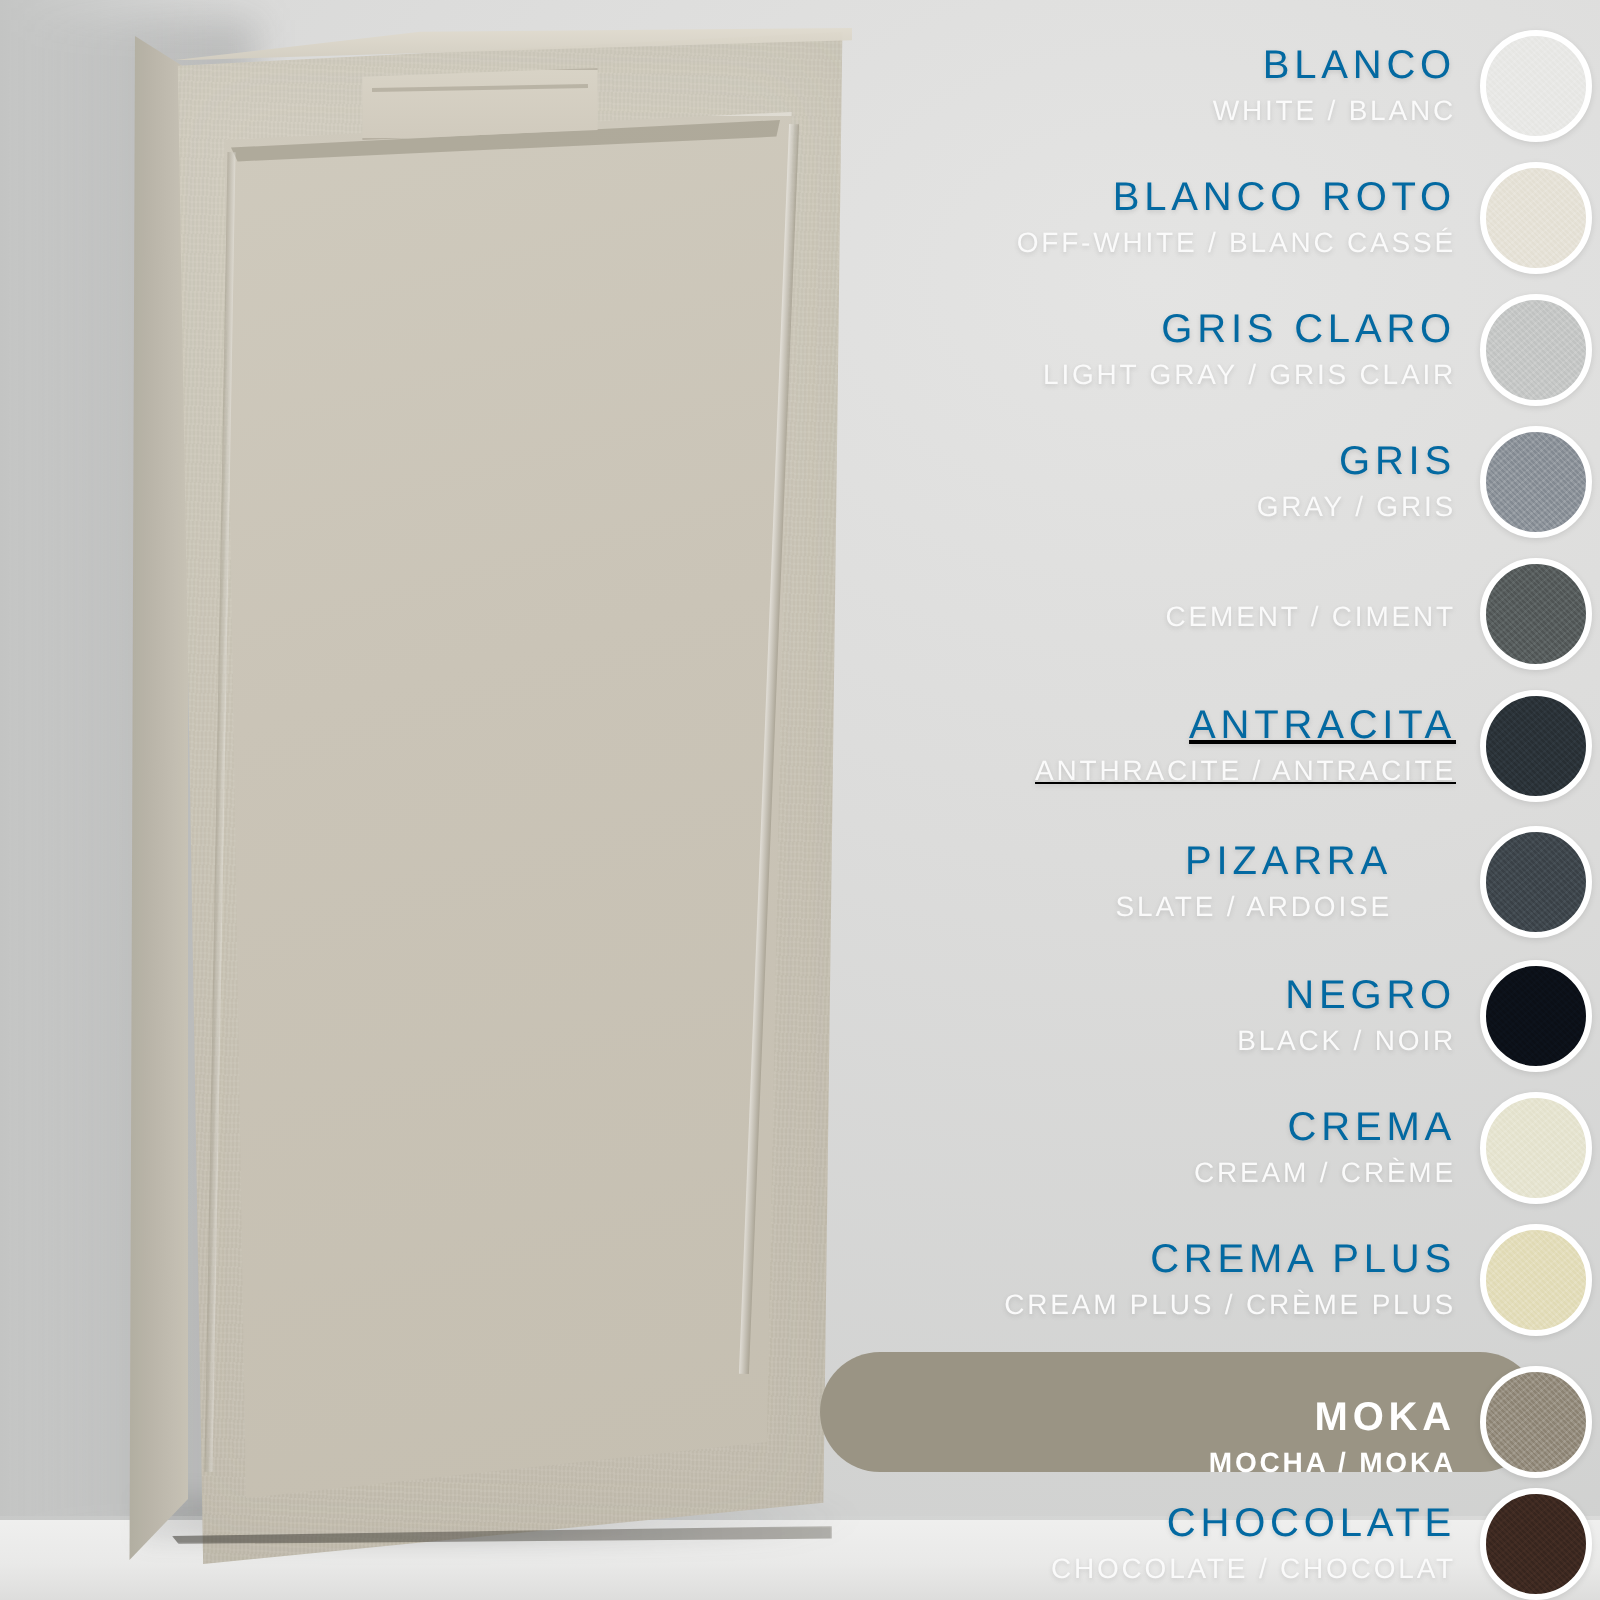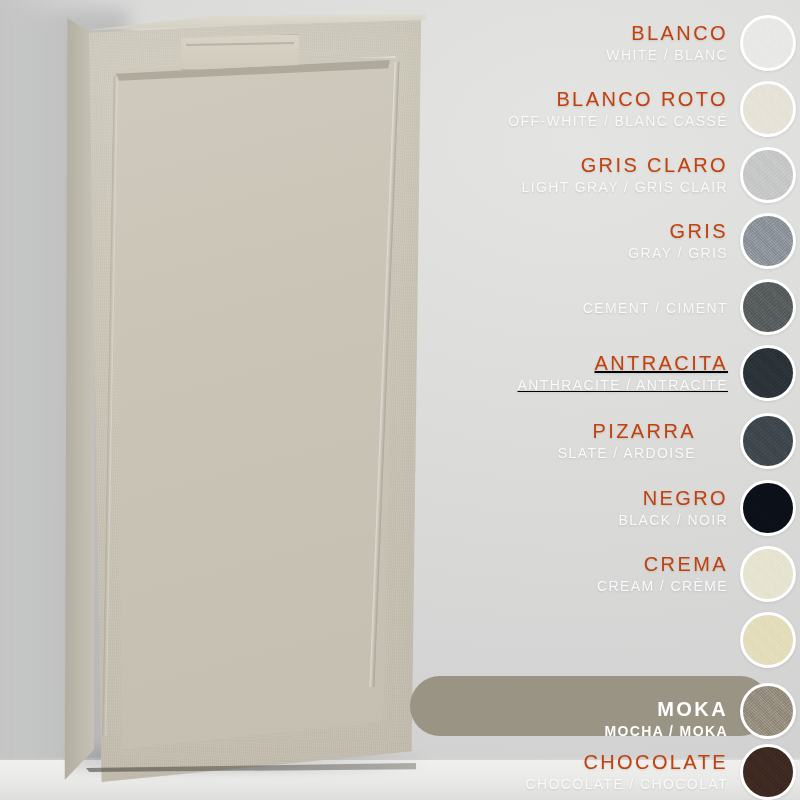--- a/index.html
+++ b/index.html
@@ -186,21 +186,21 @@
   .labels {
     text-align:right;
     padding-right:12px;
     line-height:1.08;
     user-select:none;
   }
   .name-es {
     display:block;
     font-size:20px;
     letter-spacing:2.4px;
-    color:#c2410c;
+    color:#0369a1;
     font-weight:400;
     text-shadow:0 1px 2px rgba(120,120,120,0.25);
   }
   .name-en {
     display:block;
     font-size:14px;
     letter-spacing:1.4px;
     color:#fafafa;
     font-weight:400;
     margin-top:3px;
@@ -336,20 +336,24 @@
       <div class="dot" style="background: rgb(11, 16, 24); border-color: rgb(255, 255, 255);"></div>
     </div>
     <div class="swatch-row" style="top: 541px;">
       <div class="labels">
         <span class="name-es">CREMA</span>
         <span class="name-en">CREAM / CRÈME</span>
       </div>
       <div class="dot" style="background: rgb(230, 228, 208); border-color: rgb(255, 255, 255);"></div>
     </div>
     <div class="swatch-row" style="top: 607px;">
+      <div class="labels">
+        <span class="name-es">CREMA PLUS</span>
+        <span class="name-en">CREAM PLUS / CRÈME PLUS</span>
+      </div>
       <div class="dot" style="background: rgb(227, 221, 186); border-color: rgb(255, 255, 255);"></div>
     </div>
     <div class="swatch-row selected" style="top: 673px;">
       <div class="pill" style="background: rgb(154, 148, 132);"></div>
       <div class="labels">
         <span class="name-es">MOKA</span>
         <span class="name-en">MOCHA / MOKA</span>
       </div>
       <div class="dot" style="background: rgb(148, 140, 125); border-color: rgb(255, 255, 255);"></div>
     </div>

